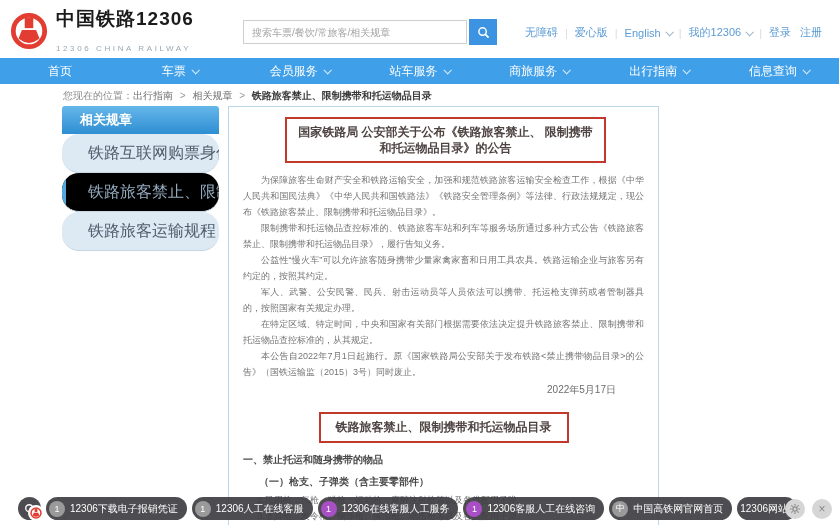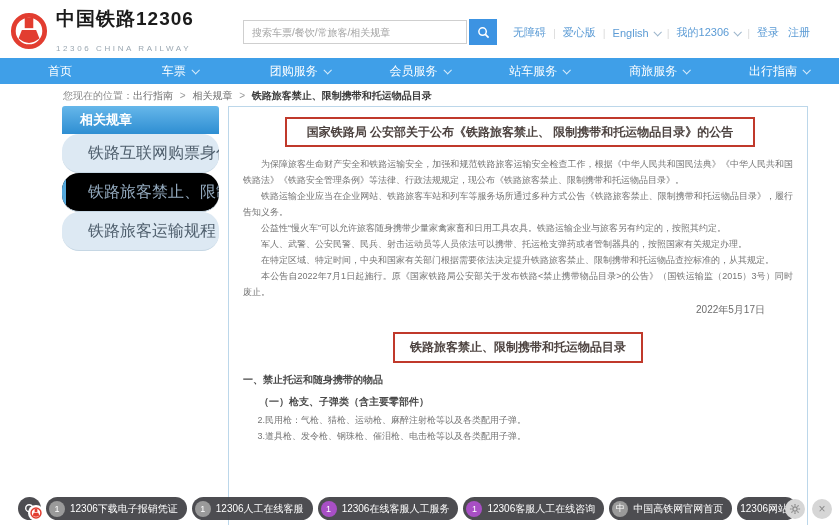--- a/index.html
+++ b/index.html
@@ -1,19 +1,19 @@
 <!DOCTYPE html>
 <html><head>
 <meta charset="utf-8">
 <style>
   html,body{margin:0;padding:0;background:#fff;font-family:"Liberation Sans","DejaVu Sans",sans-serif;}
   .page{position:relative;width:839px;height:525px;background:#fff;overflow:hidden;}
 
   
-  .header{position:absolute;top:0;left:0;right:16px;height:52px;background:#fff;}
+  .header{position:absolute;top:0;left:0;right:4px;height:52px;background:#fff;}
   .logo{position:absolute;left:10px;top:8px;display:flex;align-items:center;}
   .logo-emblem{width:38px;height:38px;}
   .logo-text{margin-left:8px;}
   .logo-title{font-size:19px;font-weight:bold;color:#1b1b1b;letter-spacing:1px;line-height:22px;}
   .logo-sub{font-size:8px;color:#9aa7b1;letter-spacing:2.6px;margin-top:14px;}
   .search-wrap{position:absolute;left:243px;top:19px;display:flex;align-items:center;}
   .search-input{width:224px;height:24px;border:1px solid #cfcfcf;font-size:10px;padding:7px 8px;color:#333;outline:none;box-sizing:border-box;}
   .search-input::placeholder{color:#a5a5a5;}
   .search-btn{width:28px;height:26px;background:#3c93e2;border:none;display:flex;align-items:center;justify-content:center;cursor:pointer;margin-left:2px;}
   .header-links{position:absolute;right:13px;top:25px;display:flex;align-items:center;font-size:11px;white-space:nowrap;}
@@ -34,21 +34,21 @@
   .crumb-current{color:#3a3a3a;font-weight:bold;}
 
   
   .sidebar{position:absolute;left:62px;top:106px;width:157px;}
   .side-title{height:28px;line-height:28px;background:linear-gradient(#66b7ea,#2e8ed2);color:#fff;font-size:13px;font-weight:bold;padding-left:18px;border-radius:3px 3px 0 0;}
   .side-item{position:relative;height:38px;line-height:38px;background:#dde9f3;border-bottom:1px solid #c6d7e4;font-size:16px;color:#4e5e6c;padding-left:26px;cursor:pointer;white-space:nowrap;overflow:hidden;border-radius:17px;}
   .side-item.active{background:#000000;color:#93a9bd;}
   .side-item.active::before{content:"";position:absolute;left:0;top:0;bottom:0;width:4px;background:#54a8dc;}
 
   
-  .main{position:absolute;left:228px;top:106px;width:580px;bottom:0;background:#fff;border:1px solid #bcd7ea;border-bottom:none;box-sizing:border-box;padding:8px 14px;overflow:hidden;}
+  .main{position:absolute;left:228px;top:106px;width:431px;bottom:0;background:#fff;border:1px solid #bcd7ea;border-bottom:none;box-sizing:border-box;padding:8px 14px;overflow:hidden;}
   .title-box{border:2px solid #c0392b;color:#4d4340;font-weight:bold;font-size:12px;text-align:center;padding:5px 8px;margin:2px 38px 9px 42px;line-height:16px;}
   .paras p{margin:0;font-size:9px;color:#757575;line-height:16px;text-indent:2em;text-align:justify;}
   .sig{text-align:right;font-size:10px;color:#6b6b6b;line-height:19px;padding-right:28px;}
   .catalog-box{display:table;margin:13px auto 10px;border:2px solid #c0392b;color:#4d4340;font-weight:bold;font-size:12px;padding:5px 15px;}
   .sec-h{font-size:10px;font-weight:bold;color:#4a4a4a;margin:9px 0 5px;}
   .sub-h{font-size:10px;font-weight:bold;color:#4a4a4a;margin:8px 0 3px;text-indent:1.6em;}
   .list-item{font-size:9px;color:#757575;line-height:16px;text-indent:1.6em;}
 
   
   .quickbar{position:absolute;left:18px;top:497px;display:flex;align-items:center;gap:5px;z-index:20;}
@@ -104,37 +104,37 @@
 
   <div class="nav" id="nav">
       <div class="nav-item">
         <span>首页</span>
       </div>
       <div class="nav-item">
         <span>车票</span>
         <span class="caret"></span>
       </div>
       <div class="nav-item">
-        <span>团购服务</span>
-        <span class="caret"></span>
-      </div>
-      <div class="nav-item">
         <span>会员服务</span>
         <span class="caret"></span>
       </div>
       <div class="nav-item">
         <span>站车服务</span>
         <span class="caret"></span>
       </div>
       <div class="nav-item">
         <span>商旅服务</span>
         <span class="caret"></span>
       </div>
       <div class="nav-item">
         <span>出行指南</span>
+        <span class="caret"></span>
+      </div>
+      <div class="nav-item">
+        <span>信息查询</span>
         <span class="caret"></span>
       </div>
     </div>
 
   <div class="breadcrumb">
     <span>您现在的位置：</span><span id="crumb-path"><span class="crumb-link">出行指南</span><span class="crumb-sep"> &gt; </span><span class="crumb-link">相关规章</span><span class="crumb-sep"> &gt; </span></span><span class="crumb-current">铁路旅客禁止、限制携带和托运物品目录</span>
   </div>
 
   <div class="sidebar">
     <div class="side-title">相关规章</div>
@@ -142,21 +142,21 @@
         <div class="side-item">铁路互联网购票身份核验...</div>
         <div class="side-item active">铁路旅客禁止、限制携带...</div>
         <div class="side-item">铁路旅客运输规程</div>
       </div>
   </div>
 
   <div class="main">
     <div class="title-box">国家铁路局 公安部关于公布《铁路旅客禁止、 限制携带和托运物品目录》的公告</div>
     <div class="paras" id="paras">
         <p>为保障旅客生命财产安全和铁路运输安全，加强和规范铁路旅客运输安全检查工作，根据《中华人民共和国民法典》《中华人民共和国铁路法》《铁路安全管理条例》等法律、行政法规规定，现公布《铁路旅客禁止、限制携带和托运物品目录》。</p>
-        <p>铁路运输企业应当在企业网站、铁路旅客车站和列车等服务场所通过多种方式公告《铁路旅客禁止、限制携带和托运物品目录》，履行告知义务。</p>
+        <p>限制携带和托运物品查控标准的、铁路旅客车站和列车等服务场所通过多种方式公告《铁路旅客禁止、限制携带和托运物品目录》，履行告知义务。</p>
         <p>公益性“慢火车”可以允许旅客随身携带少量家禽家畜和日用工具农具。铁路运输企业与旅客另有约定的，按照其约定。</p>
         <p>军人、武警、公安民警、民兵、射击运动员等人员依法可以携带、托运枪支弹药或者管制器具的，按照国家有关规定办理。</p>
         <p>在特定区域、特定时间，中央和国家有关部门根据需要依法决定提升铁路旅客禁止、限制携带和托运物品查控标准的，从其规定。</p>
         <p>本公告自2022年7月1日起施行。原《国家铁路局公安部关于发布铁路&lt;禁止携带物品目录&gt;的公告》（国铁运输监（2015）3号）同时废止。</p>
       </div>
     <div class="sig">2022年5月17日</div>
     <div class="catalog-box">铁路旅客禁止、限制携带和托运物品目录</div>
     <div id="sections">
         <div class="sec-h">一、禁止托运和随身携带的物品</div>
         <div class="sub-h">（一）枪支、子弹类（含主要零部件）</div>

